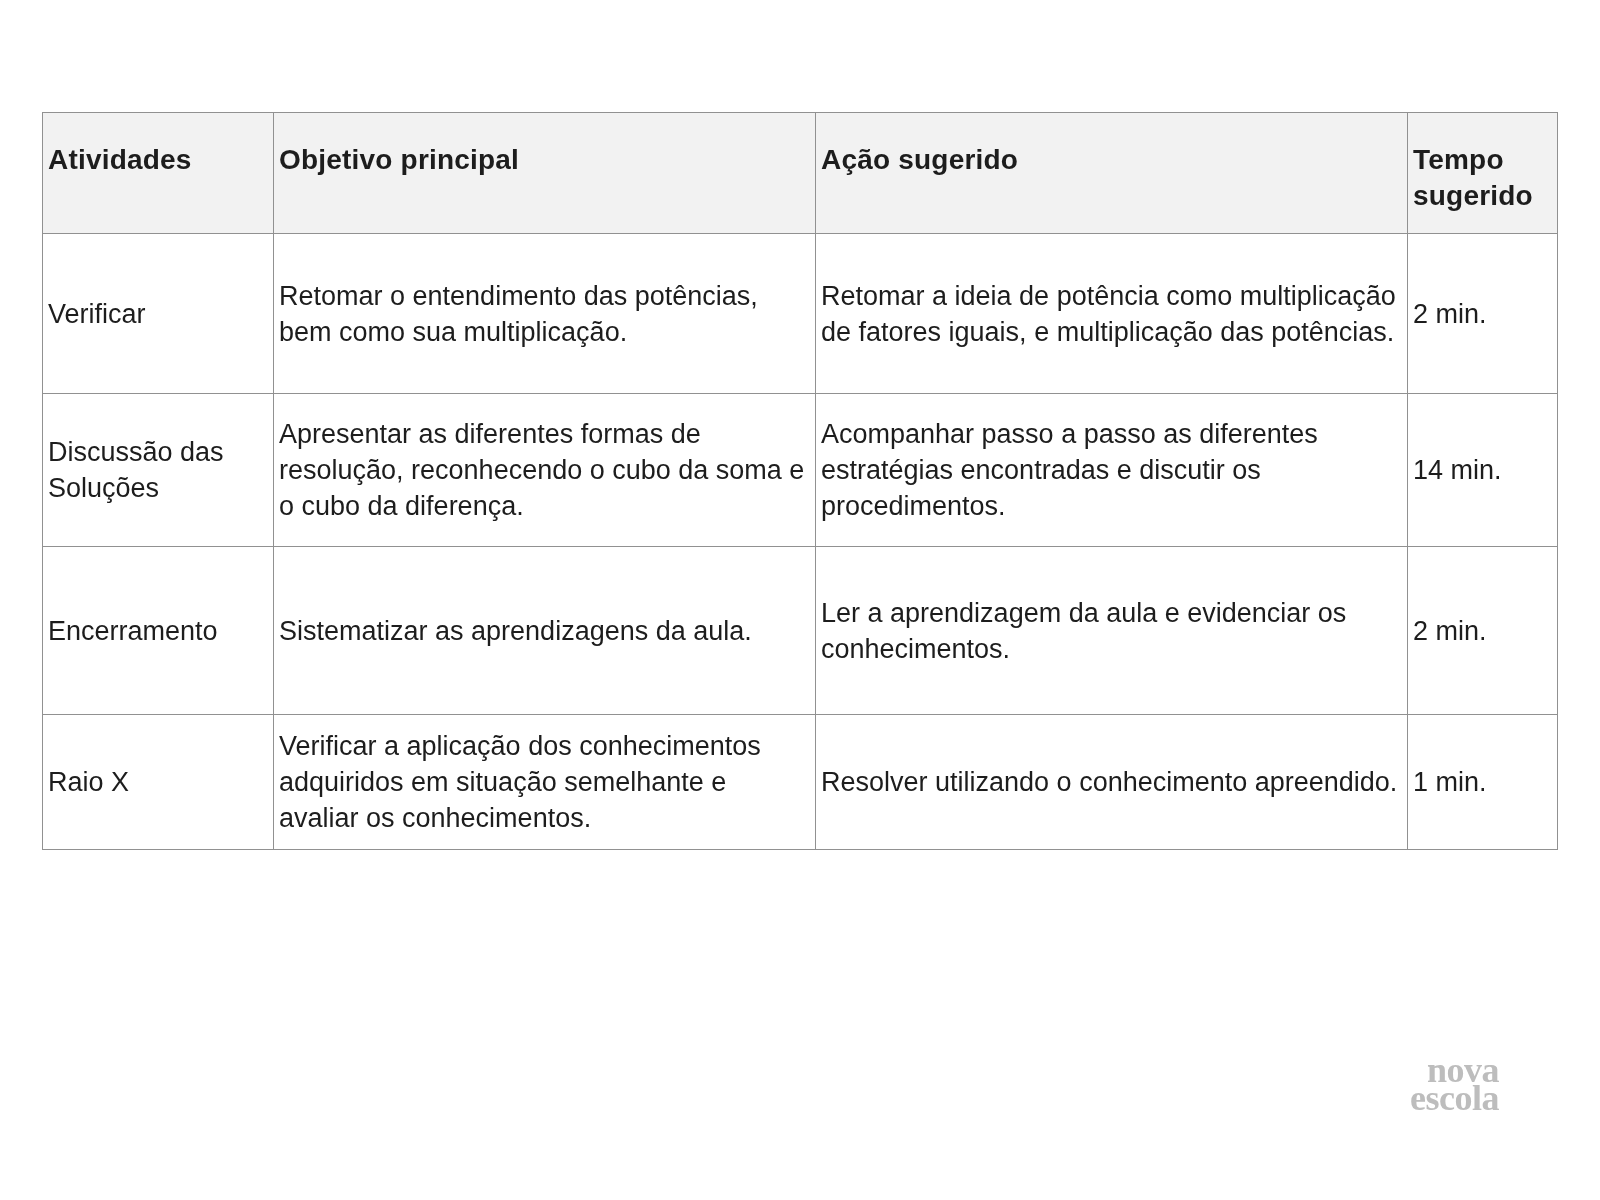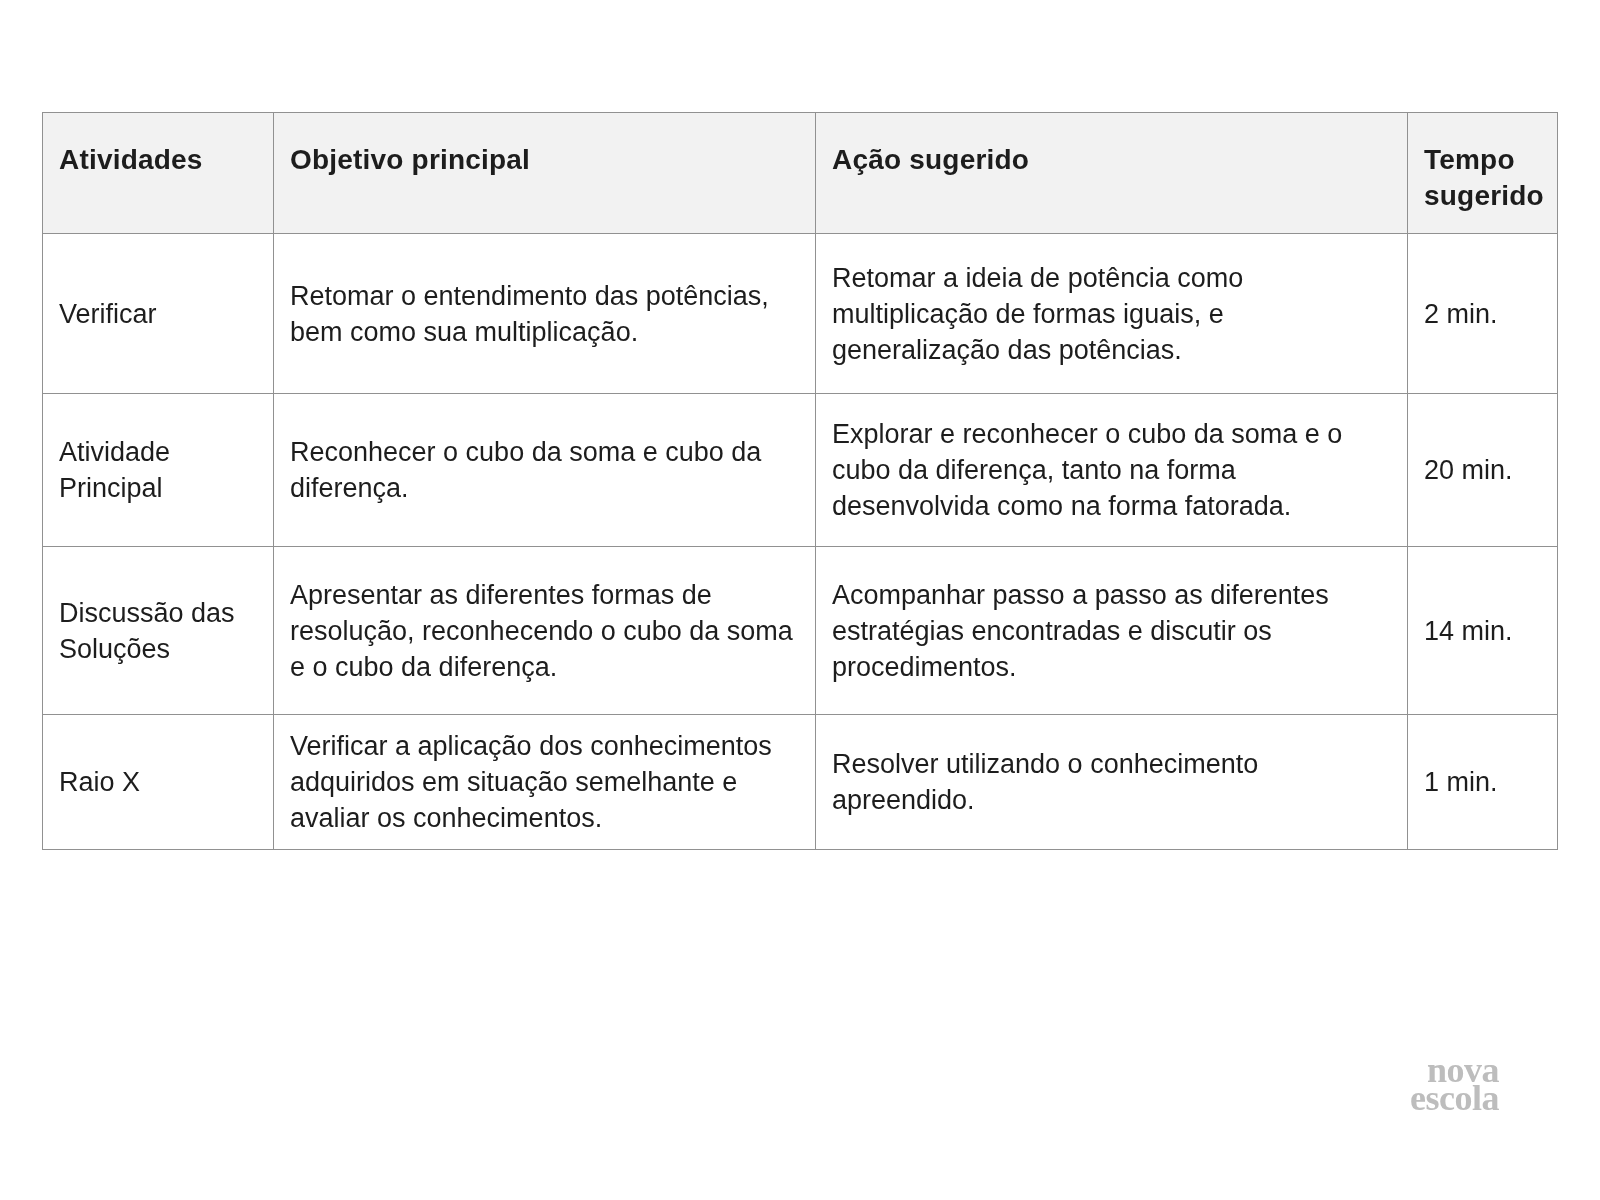--- a/index.html
+++ b/index.html
@@ -26,21 +26,21 @@
   table.plan-table {
     position: absolute;
     left: 42px;
     top: 112px;
     width: 1515px;
     border-collapse: collapse;
     table-layout: fixed;
   }
   .plan-table th, .plan-table td {
     border: 1px solid var(--border-color);
-    padding: 12px 16px;
+    padding: 12px 5px;
     font-size: 27px;
     line-height: 36px;
     overflow: hidden;
   }
   .plan-table thead tr { height: 121px; }
   .plan-table thead th {
     background: var(--header-bg);
     text-align: left;
     vertical-align: top;
     font-weight: bold;
@@ -93,38 +93,38 @@
         <th>Atividades</th>
         <th>Objetivo principal</th>
         <th>Ação sugerido</th>
         <th>Tempo sugerido</th>
       </tr>
     </thead>
     <tbody>
     <tr>
       <td>Verificar</td>
       <td>Retomar o entendimento das potências, bem como sua multiplicação.</td>
-      <td>Retomar a ideia de potência como multiplicação de formas iguais, e generalização das potências.</td>
+      <td>Retomar a ideia de potência como multiplicação de fatores iguais, e multiplicação das potências.</td>
       <td>2 min.</td>
     </tr>
 
-    <tr>
-      <td>Atividade Principal</td>
-      <td>Reconhecer o cubo da soma e cubo da diferença.</td>
-      <td>Explorar e reconhecer o cubo da soma e o cubo da diferença, tanto na forma desenvolvida como na forma fatorada.</td>
-      <td>20 min.</td>
-    </tr>
 
     <tr>
       <td>Discussão das Soluções</td>
       <td>Apresentar as diferentes formas de resolução, reconhecendo o cubo da soma e o cubo da diferença.</td>
       <td>Acompanhar passo a passo as diferentes estratégias encontradas e discutir os procedimentos.</td>
       <td>14 min.</td>
     </tr>
 
+    <tr>
+      <td>Encerramento</td>
+      <td>Sistematizar as aprendizagens da aula.</td>
+      <td>Ler a aprendizagem da aula e evidenciar os conhecimentos.</td>
+      <td>2 min.</td>
+    </tr>
 
     <tr>
       <td>Raio X</td>
       <td>Verificar a aplicação dos conhecimentos adquiridos em situação semelhante e avaliar os conhecimentos.</td>
       <td>Resolver utilizando o conhecimento apreendido.</td>
       <td>1 min.</td>
     </tr>
   </tbody>
   </table>
 

